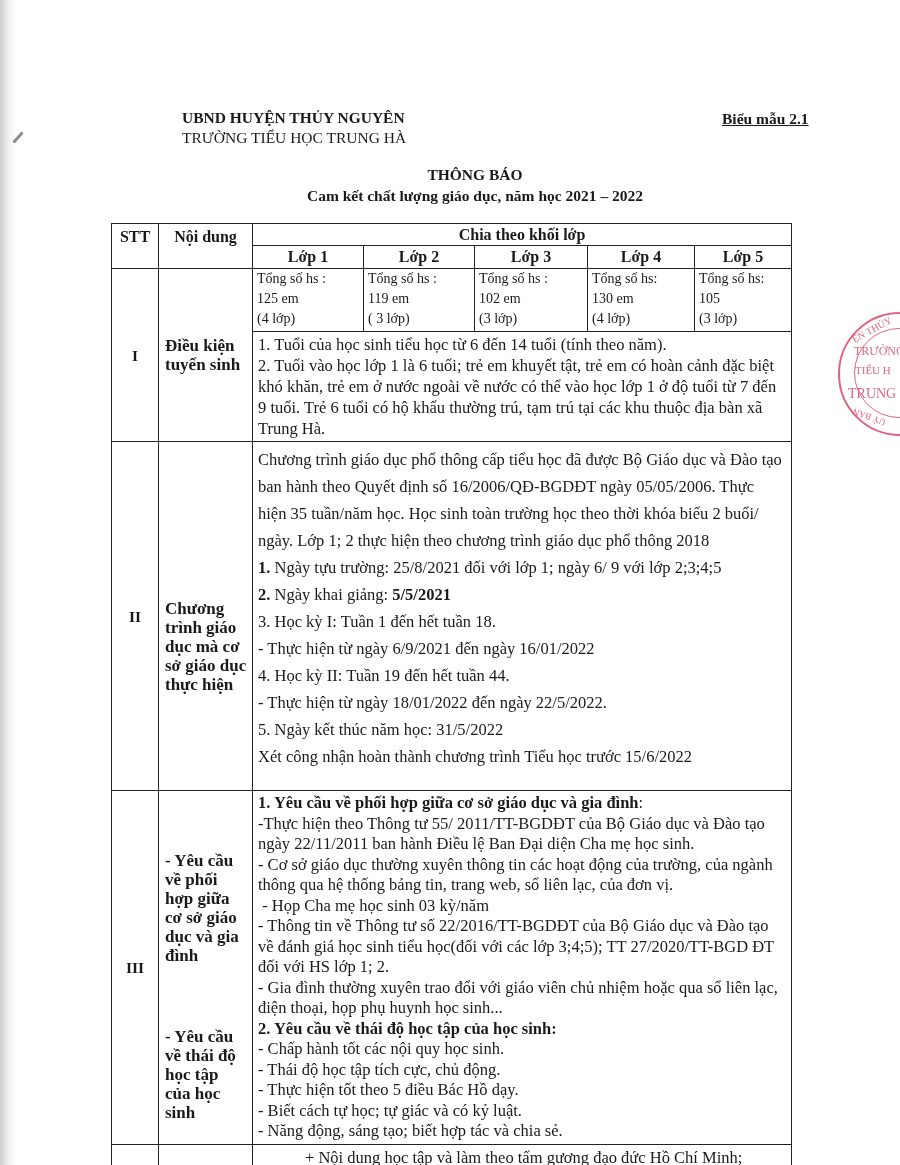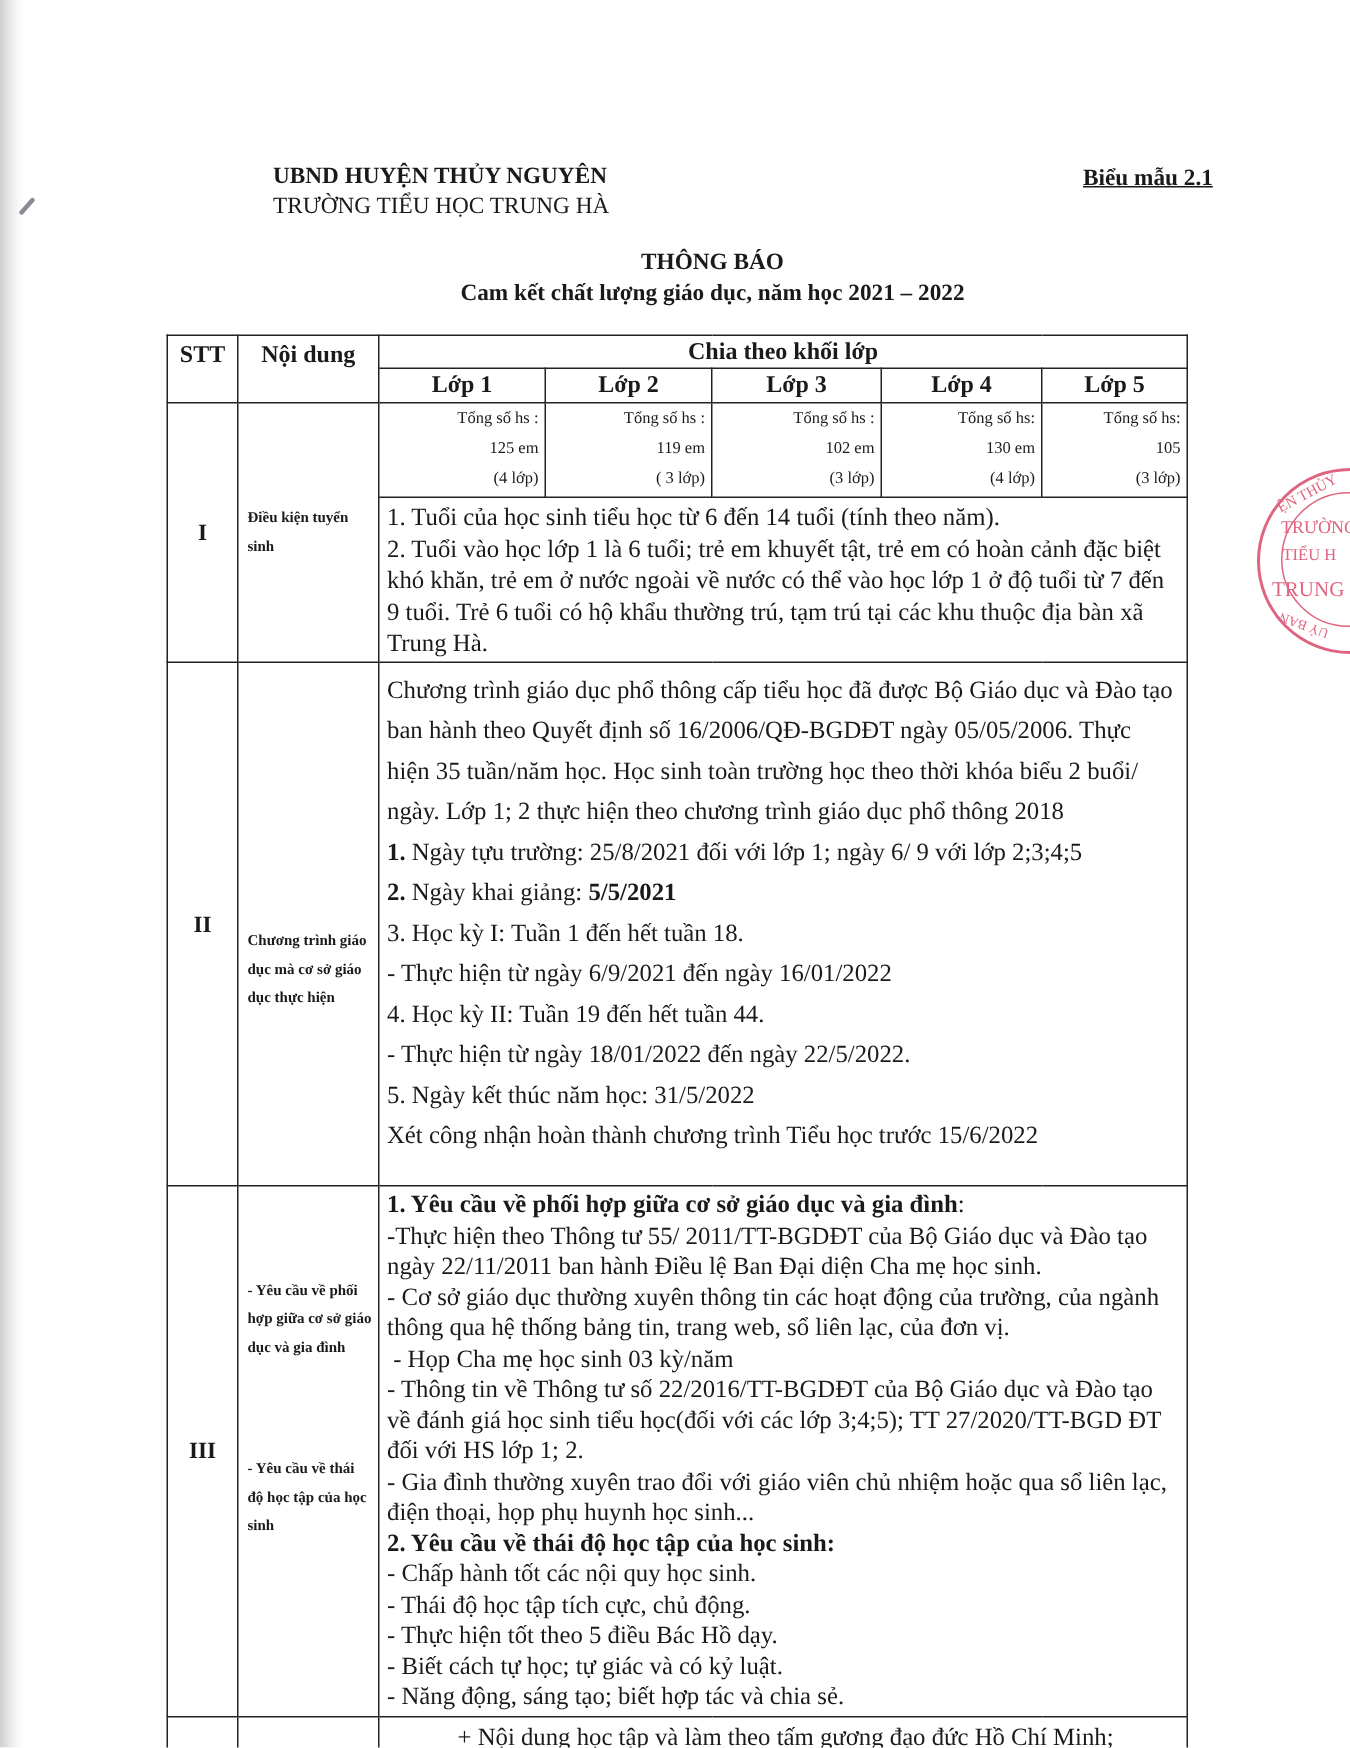--- a/index.html
+++ b/index.html
@@ -37,22 +37,22 @@
     border-collapse: collapse; table-layout: fixed;
     font-size: 16.5px; line-height: 21px;
   }
   table.main td, table.main th {
     border: 1.3px solid #222; padding: 0 4px; vertical-align: top;
   }
   th { font-weight: bold; font-size: 16px; }
   .h1 th { height: 20px; vertical-align: middle; }
   .h2 th { height: 22px; vertical-align: middle; }
   .stt { text-align: center; vertical-align: middle !important; font-weight: bold; font-size: 15.5px; }
-  .label { font-weight: bold; font-size: 10px; line-height: 19px; vertical-align: middle !important; padding-left: 6px !important; }
-  .count { text-align: right; height: 62px; line-height: 20px; font-size: 11px; }
+  .label { font-weight: bold; font-size: 17px; line-height: 19px; vertical-align: middle !important; padding-left: 6px !important; }
+  .count { text-align: left; height: 62px; line-height: 20px; font-size: 14px; }
   .sec-text { padding: 2px 5px !important; }
   .ii-text p { margin: 0; line-height: 27px; }
   .ii-text { padding: 4px 5px 20px 5px !important; margin-left: 12px; }
   .iii-text { padding: 2px 5px !important; line-height: 20.5px; }
   .iii-text p { margin: 0; }
   b.inl { font-weight: bold; }
 
   .stamp {
     position: absolute; left: 838px; top: 312px; width: 120px; height: 120px;
     border: 2px solid #d94a6a; border-radius: 50%; color: #d94a6a; opacity: 0.85;

